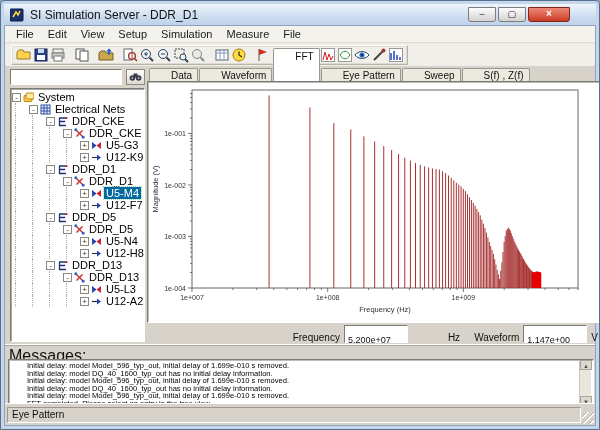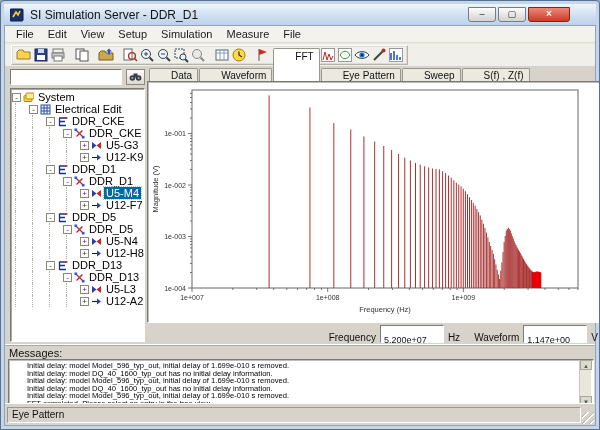--- a/index.html
+++ b/index.html
@@ -26,21 +26,21 @@
   .expander{flex:none;width:9px;height:9px;border:1px solid #8a887c;background:#fff;font-size:8px;line-height:7px;text-align:center;color:#333;margin:0 2px 0 1px;}
   .ticon{flex:none;margin-right:2px;}
   .tlabel{font-size:11px;color:#000;padding:0 2px;}
   .tlabel.sel{background:#0369a1;color:#fff;outline:1px dotted #9db;}
   .tabstrip{position:absolute;left:142px;top:0px;right:2px;height:15px;display:flex;align-items:flex-end;padding-left:2px;}
   .tab{font-size:10px;color:#111;background:#eceade;border:1px solid #9a988e;border-bottom:none;border-radius:2px 2px 0 0;padding:0px 5px 1px 21px;margin-right:1px;height:13px;line-height:13px;}
   .tab.active{background:#fff;height:33px;line-height:15px;position:relative;z-index:2;}
   .chartbox{position:absolute;left:142px;top:15px;width:494px;height:242px;background:#fff;border:1px solid;border-color:#7b7b73 #fff #fff #7b7b73;box-shadow:inset 1px 1px 0 rgba(64,64,64,.35);}
   .readout{position:absolute;left:142px;top:260px;width:451px;height:17px;display:flex;align-items:flex-end;justify-content:flex-end;gap:4px;font-size:10px;color:#111;}
   .rfield{width:64px;height:14px;border:1px solid;border-color:#7b7b73 #fff #fff #7b7b73;background:#fff;font-size:9px;line-height:12px;padding:8px 3px;}
-  .msg-label{position:absolute;left:4px;top:281px;font-size:11px;color:#111;}
+  .msg-label{position:absolute;left:4px;top:281px;font-size:16px;color:#111;}
   .splitter{position:absolute;left:0px;top:278px;right:0;height:2px;border-top:1px solid #fff;border-bottom:1px solid #aaa79d;}
   .msgbox{position:absolute;left:3px;top:293px;width:586px;height:48px;background:#fff;border:1px solid;border-color:#7b7b73 #fff #fff #7b7b73;box-shadow:inset 1px 1px 0 rgba(64,64,64,.35);padding:2px 18px;overflow:hidden;}
   .msgline{font-size:7.6px;line-height:7.6px;color:#000;white-space:nowrap;}
   .msg-scroll{position:absolute;right:4px;top:294px;width:12px;height:46px;background:#e9e6de;border-left:1px solid #c9c6bb;}
   .msg-scroll .arr{width:12px;height:10px;font-size:6px;text-align:center;line-height:10px;color:#555;background:#dcd9cf;border:1px solid #a9a69a;}
   .msg-scroll .arr.dn{position:absolute;bottom:0;}
   .statusbar{position:absolute;left:0;bottom:0;right:0;height:22px;background:#d7d3ca;border-top:1px solid #fff;}
   .statusfield{position:absolute;left:2px;top:3px;right:14px;height:16px;border:1px solid;border-color:#9b988e #fff #fff #9b988e;font-size:10px;color:#111;padding:1px 4px;}
   .grip{position:absolute;right:1px;bottom:1px;width:12px;height:12px;background:
     repeating-linear-gradient(135deg,transparent 0 3px,#b5b2a8 3px 4px,#fff 4px 5px);}
@@ -271,21 +271,21 @@
           </div>
           <div class="trow">
             <span class="guide"></span>
             <span class="expander">-</span>
             <span class="ticon">
               <svg width="11" height="11">
                 <rect x="1" y="1" width="9" height="9" fill="#eef4ff" stroke="#2b4ea0"></rect>
                 <path d="M1 4 H10 M1 7 H10 M4 1 V10 M7 1 V10" stroke="#2b4ea0" fill="none"></path>
               </svg>
             </span>
-            <span class="tlabel">Electrical Edit</span>
+            <span class="tlabel">Electrical Nets</span>
           </div>
           <div class="trow">
             <span class="guide"></span>
             <span class="guide"></span>
             <span class="expander">-</span>
             <span class="ticon">
               <svg width="11" height="11">
                 <path d="M2.5 1.5 V10 M2.5 2 H9 M2.5 5.5 H8 M2.5 9.5 H9" stroke="#1a2f7a" stroke-width="1.3" fill="none"></path>
                 <circle cx="9.5" cy="2" r="1.1" fill="#cc2222"></circle>
               </svg>
@@ -520,21 +520,21 @@
             <text x="237" y="230" text-anchor="middle" font-size="7.5" fill="#333">Frequency (Hz)</text>
             <text x="10" y="107" text-anchor="middle" font-size="7.5" fill="#333" transform="rotate(-90 10 107)">Magnitude (V)</text>
             <path d="M121.09 13.39 V206 M161.93 25.51 V206 M185.82 41.01 V206 M202.77 47.44 V206 M215.92 54.38 V206 M226.66 59.49 V206 M235.75 63.98 V206 M243.61 68.00 V206 M250.55 72.01 V206 M256.76 75.64 V206 M262.38 78.48 V206 M267.50 80.99 V206 M272.22 82.71 V206 M276.59 84.30 V206 M280.65 85.43 V206 M284.45 86.45 V206 M288.03 86.97 V206 M291.39 87.46 V206 M294.58 89.27 V206 M297.60 91.14 V206 M300.48 93.49 V206 M303.22 95.77 V206 M305.84 98.31 V206 M308.34 100.75 V206 M310.75 102.55 V206 M313.06 104.30 V206 M315.28 106.79 V206 M317.43 109.19 V206 M319.50 112.20 V206 M321.49 115.19 V206 M323.42 118.08 V206 M325.30 120.87 V206 M327.11 123.59 V206 M328.87 126.93 V206 M330.58 130.16 V206 M332.24 133.37 V206 M333.85 137.61 V206 M335.42 141.74 V206 M336.95 145.84 V206 M338.44 150.67 V206 M339.90 155.39 V206 M341.32 159.94 V206 M342.70 164.00 V206 M344.06 167.97 V206 M345.38 171.85 V206 M346.68 177.13 V206 M347.95 182.52 V206 M349.19 187.80 V206 M350.40 192.45 V206 M351.59 196.93 V206 M352.76 188.67 V206 M353.90 180.31 V206 M355.02 170.08 V206 M356.13 160.03 V206 M357.21 154.02 V206 M358.27 148.56 V206 M359.31 147.06 V206 M360.34 145.60 V206 M361.34 146.96 V206 M362.33 148.64 V206 M363.31 151.38 V206 M364.27 154.07 V206 M365.21 156.53 V206 M366.14 158.91 V206 M367.05 161.18 V206 M367.95 162.92 V206 M368.84 164.64 V206 M369.71 166.34 V206 M370.57 168.00 V206 M371.42 169.52 V206 M372.25 171.01 V206 M373.08 172.49 V206 M373.89 173.95 V206 M374.69 175.48 V206 M375.48 176.99 V206 M376.26 178.48 V206 M377.03 179.95 V206 M377.79 181.12 V206 M378.54 182.28 V206 M379.28 183.42 V206 M380.02 184.54 V206 M380.74 185.49 V206 M381.45 186.42 V206 M382.16 187.34 V206 M382.86 188.25 V206 M383.55 188.83 V206 M384.23 189.36 V206 " stroke="#a83232" stroke-width="1" fill="none"></path>
             <path d="M384.90 189.88 V206 M385.57 190.40 V206 M386.22 190.33 V206 M386.88 190.13 V206 M387.52 189.92 V206 M388.16 189.72 V206 M388.79 189.52 V206 M389.41 189.49 V206 M390.03 189.70 V206 M390.64 189.90 V206 M391.24 190.10 V206 M391.84 190.30 V206 M392.43 190.50 V206 " stroke="#e60000" stroke-width="1.7" fill="none"></path>
           </svg>
       </div>
 
       <div class="readout">
         <span>Frequency</span>
         <span class="rfield">5.200e+07</span>
-        <span style="margin-right:10px;">Hz</span>
+        <span style="margin-right:10px;margin-left:36px;">Hz</span>
         <span>Waveform</span>
         <span class="rfield">1.147e+00</span>
         <span>V</span>
       </div>
 
       <div class="splitter"></div>
       <div class="msg-label">Messages:</div>
       <div class="msgbox" id="msgbox">
           <div class="msgline">Initial delay: model Model_596_typ_out, initial delay of 1.699e-010 s removed.</div>
           <div class="msgline">Initial delay: model DQ_40_1600_typ_out has no initial delay information.</div>

